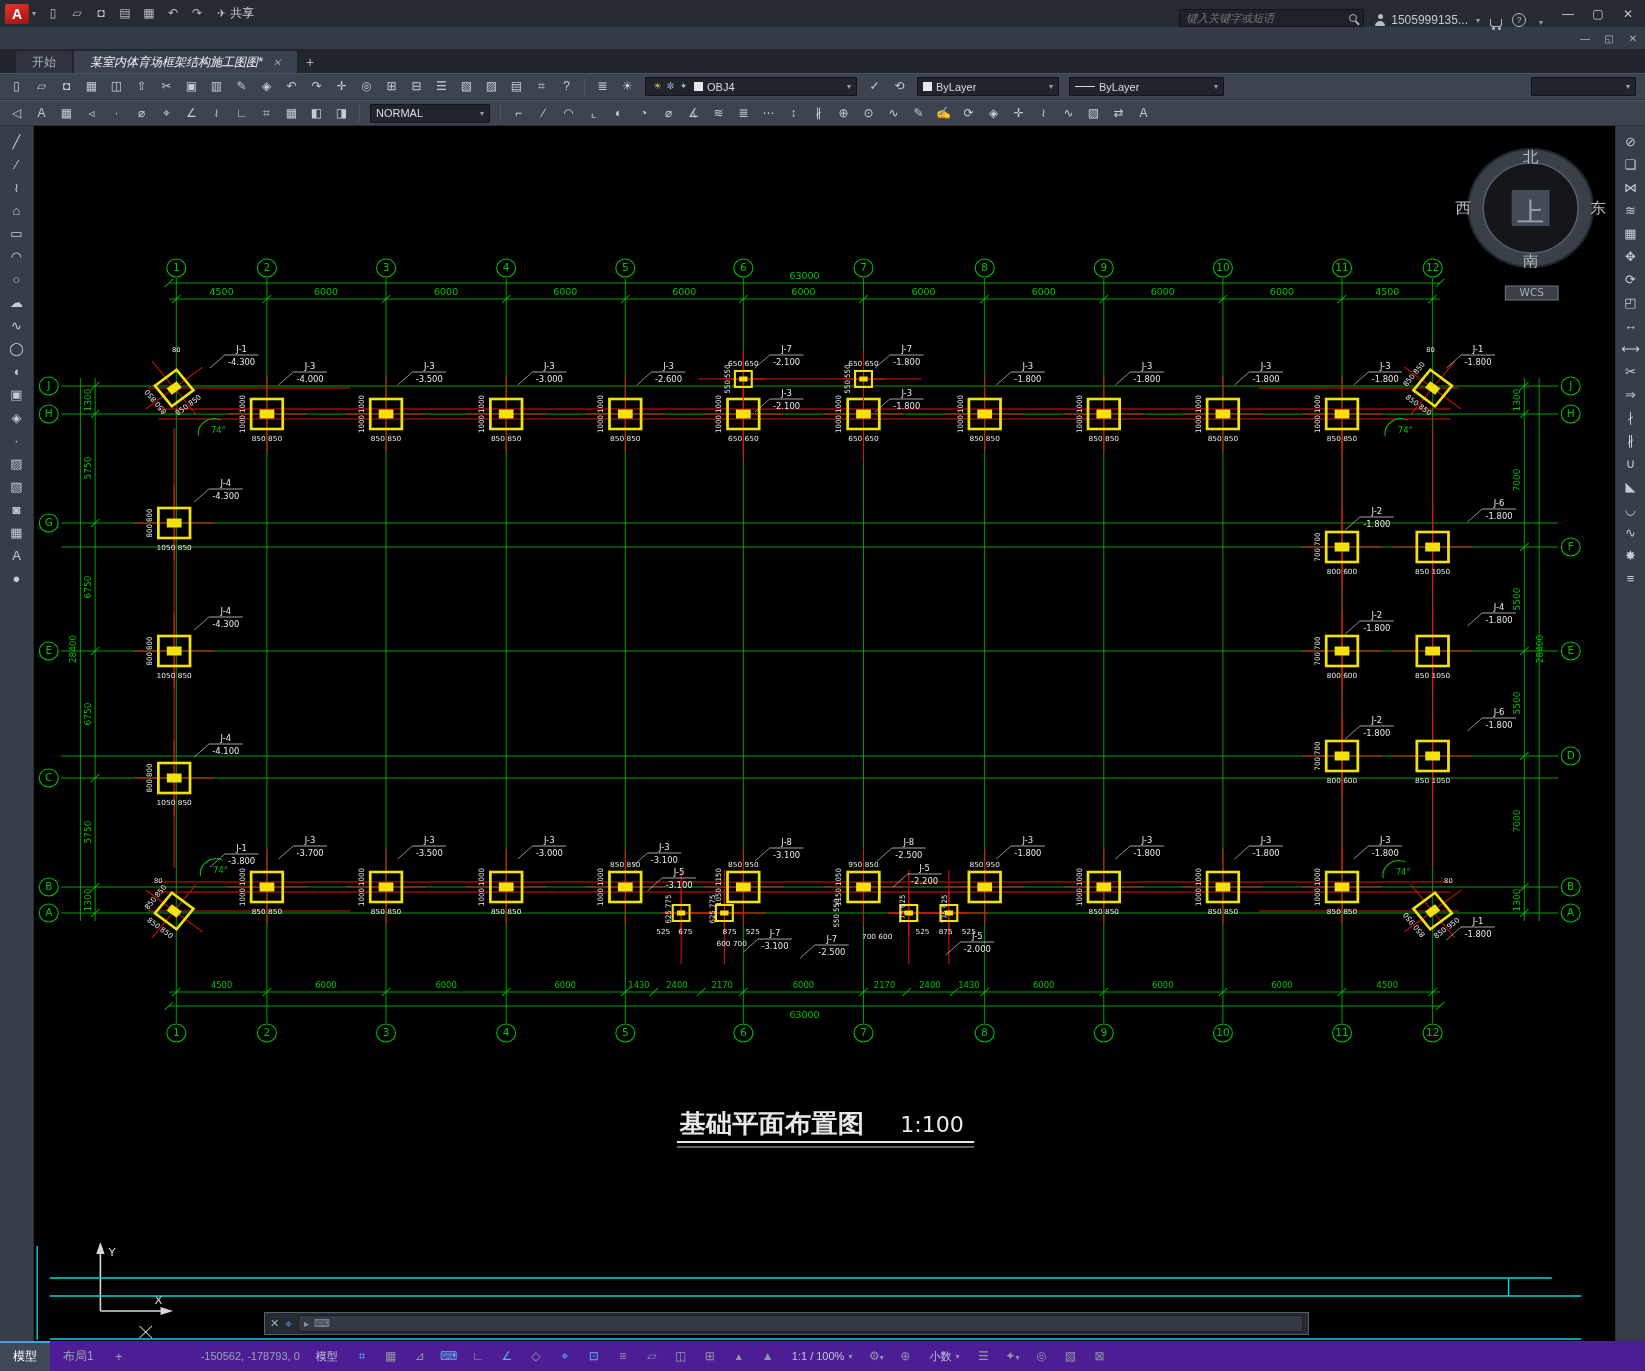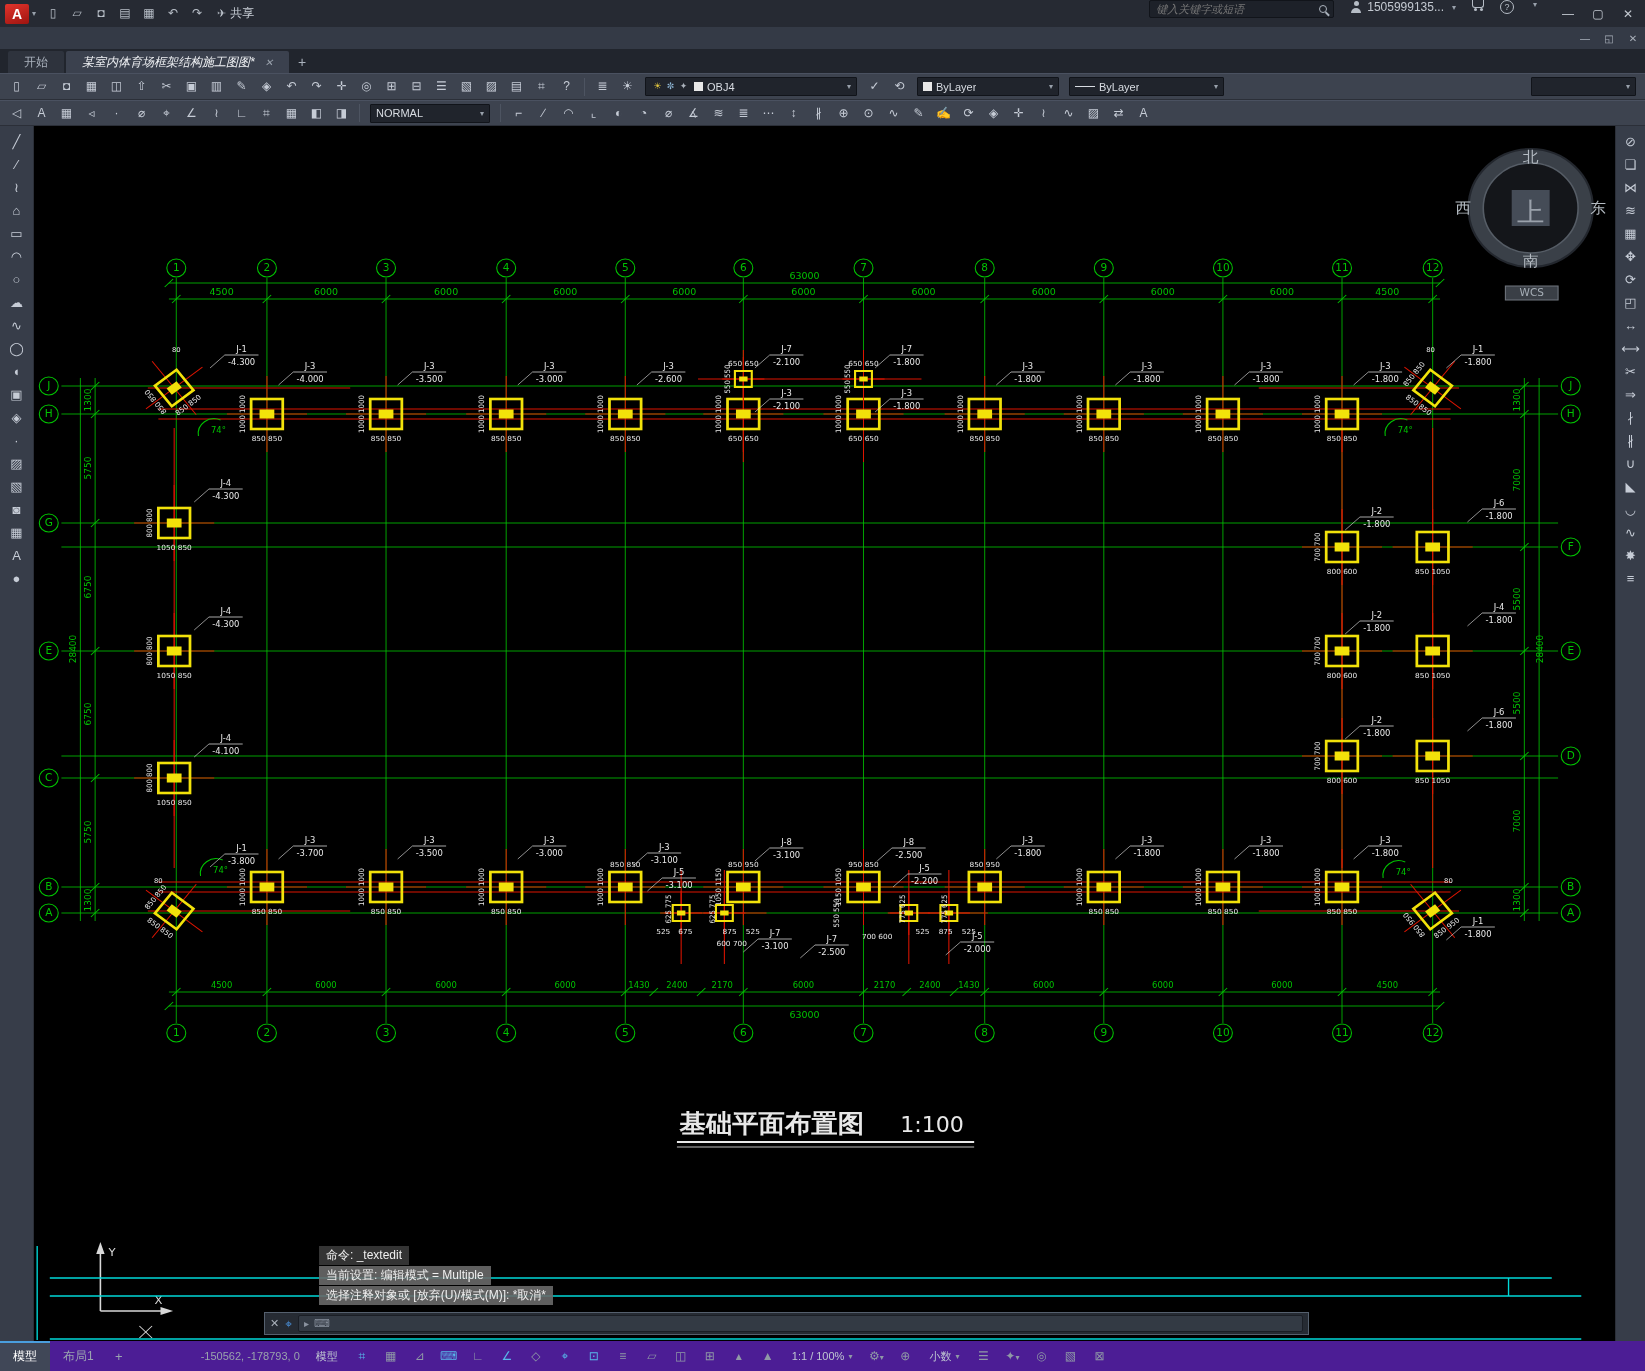--- a/index.html
+++ b/index.html
@@ -15,21 +15,21 @@
     color:#fff; font-weight:bold; font-size:14px; display:flex; align-items:center;
     justify-content:center; border-radius:2px; }
   .caret { font-size:8px; color:#98a0ab; margin-left:3px; }
   .qa { display:flex; align-items:center; }
   .qa .tbi { width:22px; text-align:center; font-size:12px; color:#b8bfc8; }
   .share { display:flex; align-items:center; gap:4px; margin-left:8px; color:#c8ced6; }
   .plane { color:#b8bfc8; font-size:11px; }
   .tb-center { position:absolute; left:505px; top:0; height:27px; display:flex;
     align-items:center; gap:14px; pointer-events:none; color:#cfd4db; }
   .tb-center .doc { color:#cfd4db; }
-  .tb-right { margin-left:auto; display:flex; align-items:flex-start; gap:16px; padding-right:2px; }
+  .tb-right { margin-left:auto; display:flex; align-items:flex-end; gap:10px; padding-right:2px; }
   .searchbox { display:flex; align-items:center; background:#1d2129; border:1px solid #11141a;
     border-radius:2px; height:18px; width:185px; padding:0 6px; }
   .searchbox input { flex:1; background:transparent; border:none; outline:none;
     color:#98a1ac; font-size:11px; font-style:italic; font-family:"Liberation Sans",sans-serif; }
   .mag { width:8px; height:8px; border:1.5px solid #aab2bc; border-radius:50%; position:relative; }
   .mag::after { content:''; position:absolute; width:5px; height:1.5px; background:#aab2bc;
     transform:rotate(45deg); right:-4px; bottom:-2px; }
   .account { display:flex; align-items:center; gap:5px; }
   .person-icon { position:relative; width:12px; height:12px; display:inline-block; }
   .person-icon::before { content:''; position:absolute; top:0; left:3.5px; width:5px; height:5px;
@@ -49,21 +49,21 @@
   
   .menubar { height:22px; background:#343a46; display:flex; align-items:center;
     color:#d6dae0; font-size:12px; flex:0 0 22px; }
   .menu-items { display:flex; height:100%; align-items:center; }
   .menu-item { padding:0 9px; height:100%; display:flex; align-items:center; }
   .docctl { margin-left:auto; display:flex; }
   .docctl .tbi { width:22px; text-align:center; font-size:10px; color:#aab1bb; }
 
   
   .filetabs { height:24px; background:#21252d; display:flex; align-items:flex-end;
-    font-size:12px; flex:0 0 24px; padding-left:8px; }
+    font-size:12px; flex:0 0 24px; padding-left:16px; }
   .ftab { background:#2e333d; color:#aab2bd; padding:0 16px; height:22px; display:flex;
     align-items:center; margin-right:2px; border-radius:2px 2px 0 0; }
   .ftab.active { background:#3b414e; color:#f0f2f5;font-style:italic; }
   .tabx { margin-left:10px; font-size:10px; color:#9aa2ad; }
   .ftab-new { width:22px; height:22px; display:flex; align-items:center; justify-content:center;
     color:#aab2bd; font-size:14px; }
 
   
   .toolbar { background:#3d434f; display:flex; align-items:center; padding:0 4px;
     border-top:1px solid #4a5160; border-bottom:1px solid #2b2f38; }
@@ -988,25 +988,20 @@
           <line x1="100" y1="1200" x2="112" y2="1212" stroke="#d8d8d8" stroke-width="1"></line>
           <line x1="112" y1="1200" x2="100" y2="1212" stroke="#d8d8d8" stroke-width="1"></line>
         </g>
         <line x1="15" y1="1152" x2="1440" y2="1152" stroke="#00d9d9" stroke-width="1.3"></line>
         <line x1="15" y1="1170" x2="1468" y2="1170" stroke="#00d9d9" stroke-width="1.3"></line>
         <line x1="1399" y1="1152" x2="1399" y2="1170" stroke="#00d9d9" stroke-width="1.3"></line>
         <line x1="3" y1="1120" x2="3" y2="1214" stroke="#00d9d9" stroke-width="1.3"></line>
         <line x1="15" y1="1213" x2="1468" y2="1213" stroke="#00d9d9" stroke-width="1.3"></line>
       </svg>
 
-    <div id="cmd-history" class="cmd-history">
-        <div class="cmd-line">命令: _textedit</div>
-        <div class="cmd-line">当前设置: 编辑模式 = Multiple</div>
-        <div class="cmd-line">选择注释对象或 [放弃(U)/模式(M)]: *取消*</div>
-      </div>
 
     <div class="cmd-bar">
       <span class="cmd-x">✕</span>
       <span class="cmd-cz">⌖</span>
       <div class="cmd-field">
         <span class="cmd-prompt">▸</span>
         <span class="cmd-kbd">⌨</span>
       </div>
     </div>
   </div>

